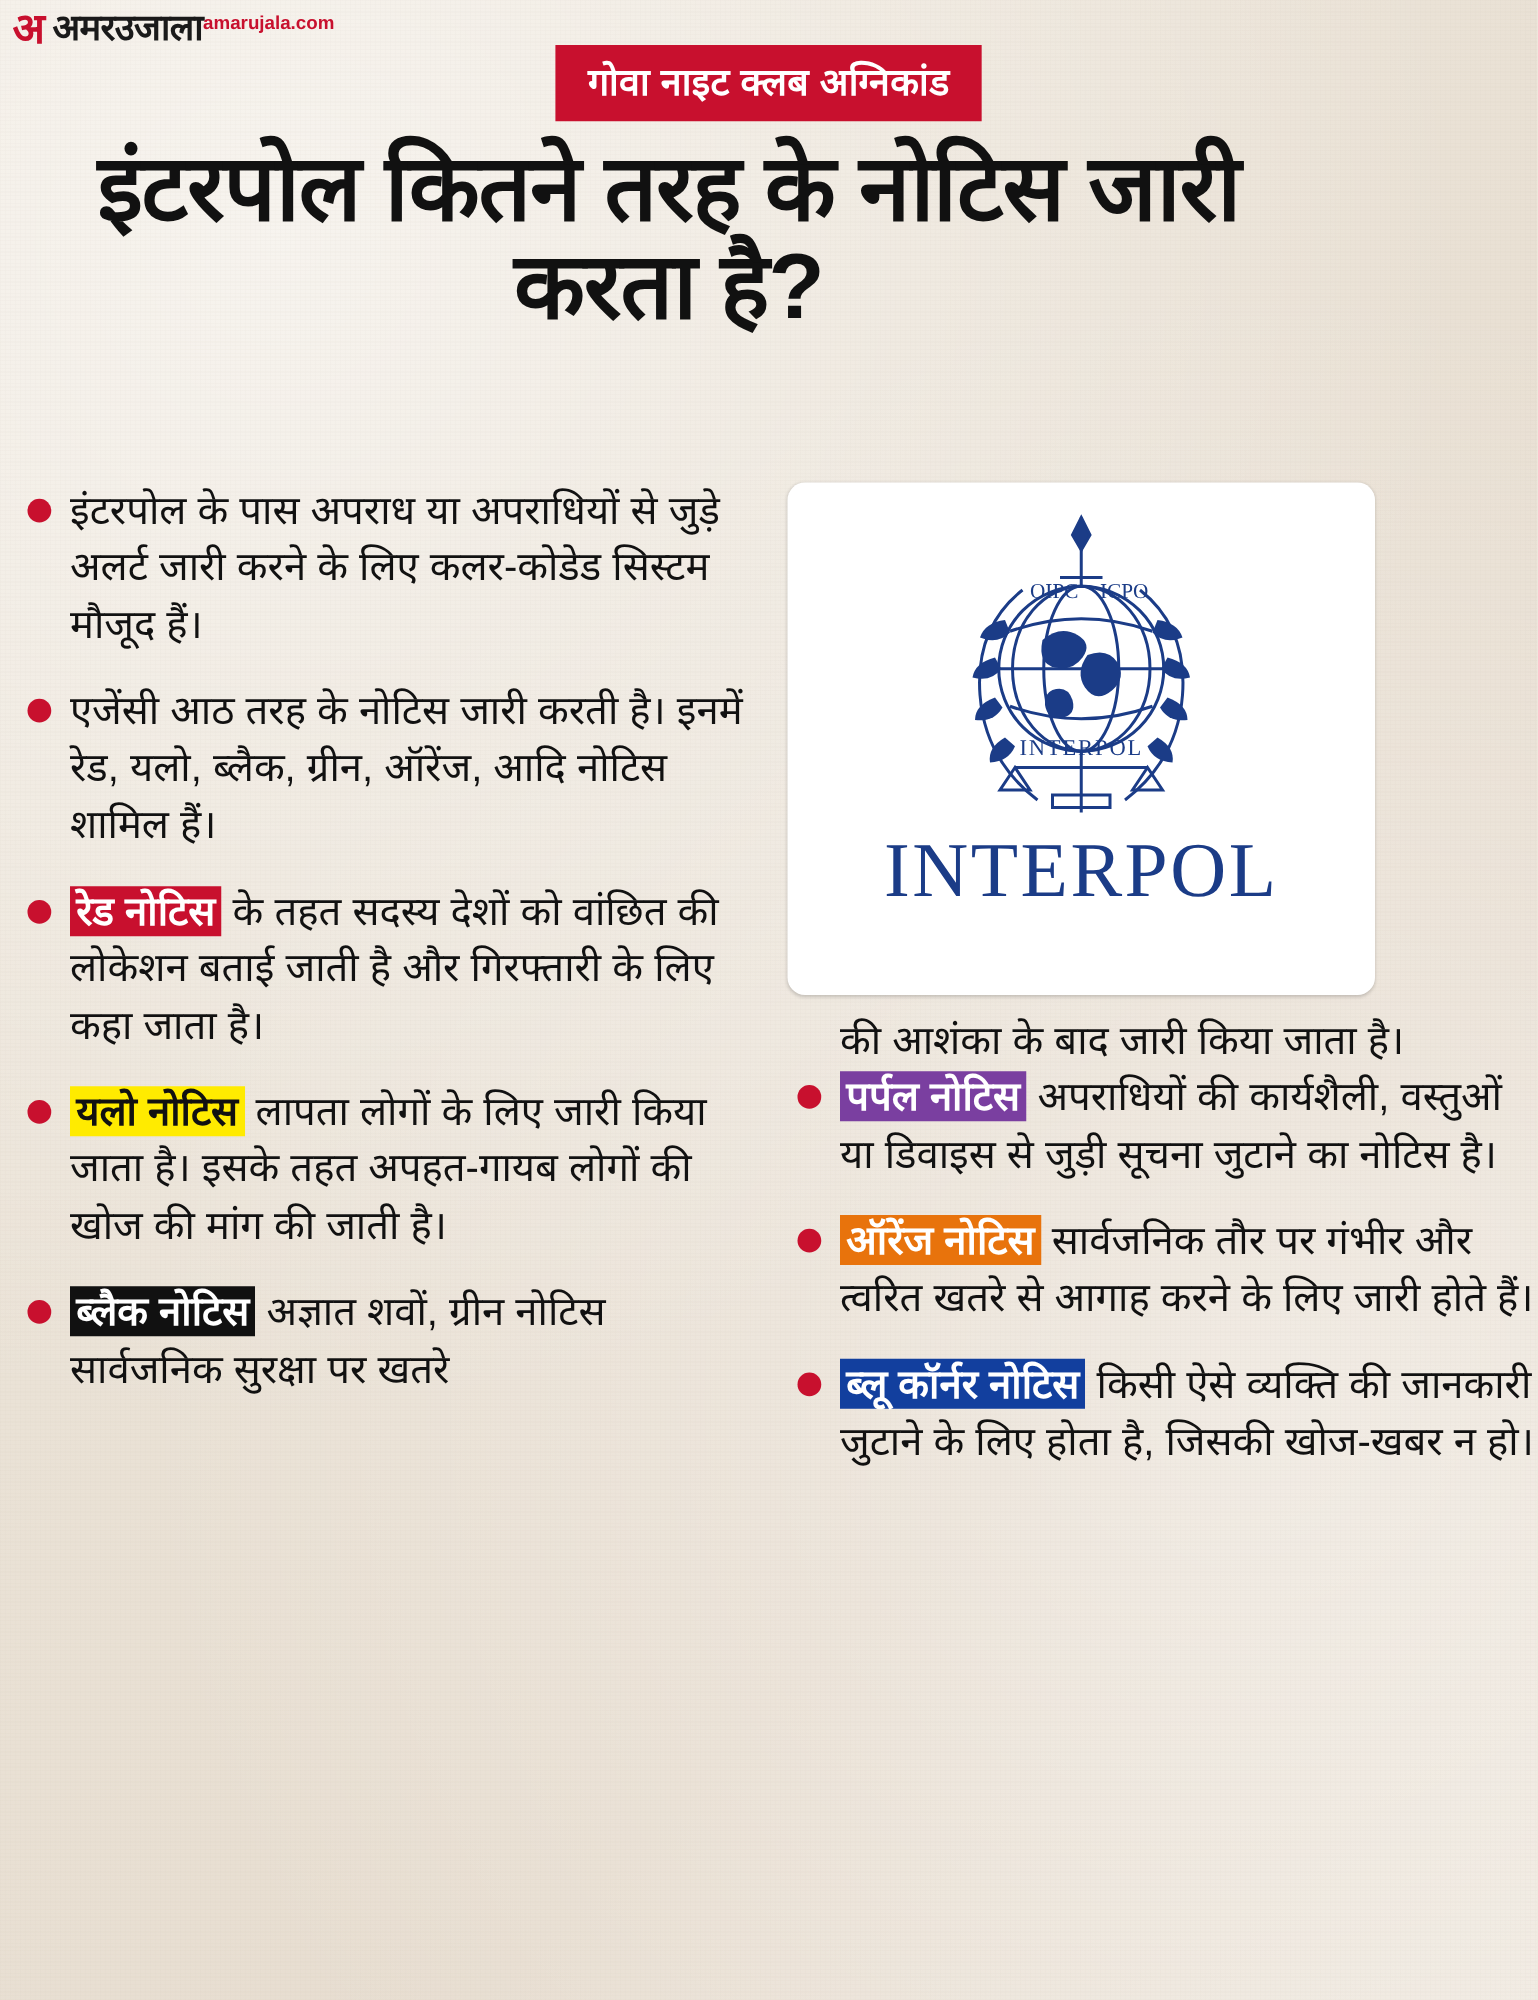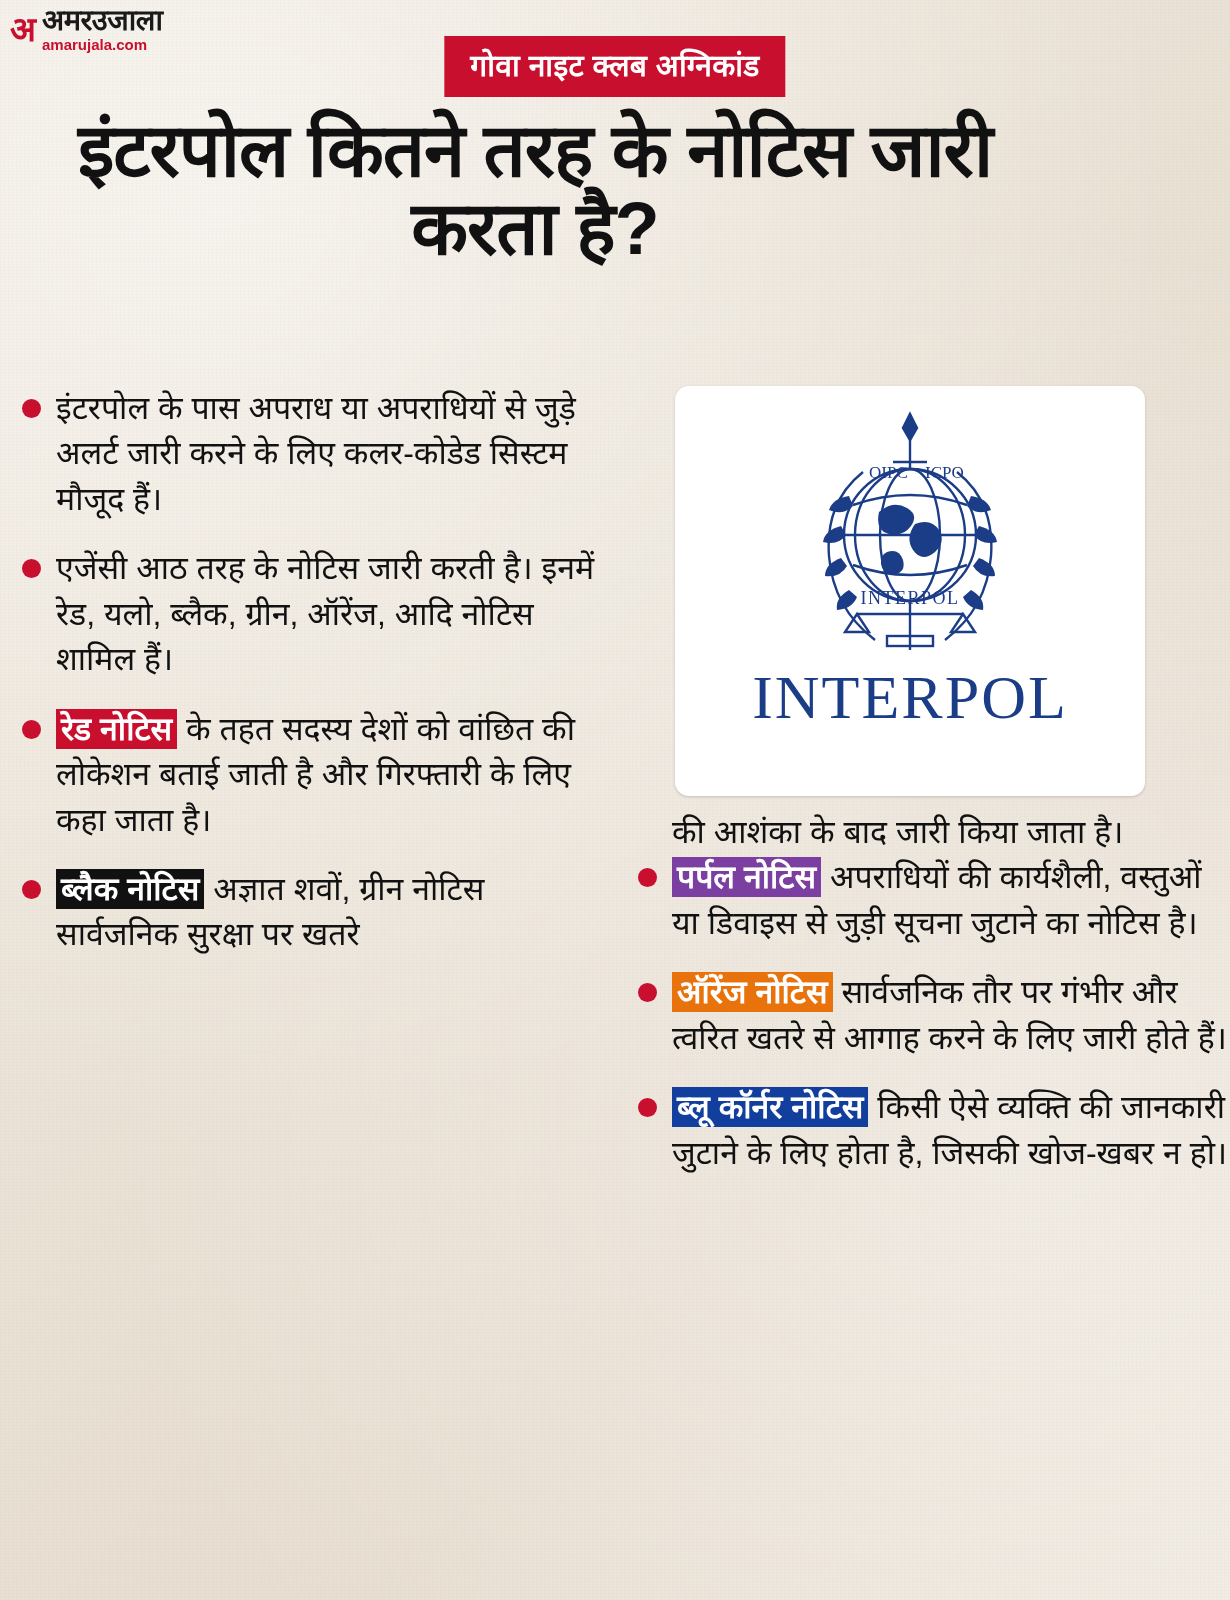--- a/index.html
+++ b/index.html
@@ -44,21 +44,21 @@
     gap: 6px;
   }
   .masthead .logo-mark {
     font-size: 34px;
     font-weight: bold;
     color: #c8102e;
     line-height: 1;
   }
   .masthead .logo-text {
     display: flex;
-    flex-direction: column;
+    flex-direction: row;
     line-height: 1;
   }
   .masthead .logo-hindi {
     font-size: 29px;
     font-weight: bold;
     color: #1a1a1a;
     letter-spacing: -0.5px;
   }
   .masthead .logo-url {
     font-size: 15px;
@@ -164,21 +164,20 @@
     height: 410px;
     background: #ffffff;
     border-radius: 14px;
     box-shadow: 0 1px 3px rgba(0,0,0,0.18);
     display: flex;
     flex-direction: column;
     align-items: center;
     justify-content: flex-start;
     padding-top: 14px;
     box-sizing: border-box;
-    margin-left: 45px;
   }
   .emblem {
     width: 270px;
     height: 268px;
   }
   .interpol-word {
     font-family: "Liberation Serif", serif;
     font-size: 62px;
     letter-spacing: 2px;
     color: #1b3c87;
@@ -252,20 +251,23 @@
         <li class="bullet-item">
           <span>इंटरपोल के पास अपराध या अपराधियों से जुड़े अलर्ट जारी करने के लिए कलर-कोडेड सिस्टम मौजूद हैं।</span>
         </li>
         <li class="bullet-item">
           <span>एजेंसी आठ तरह के नोटिस जारी करती है। इनमें रेड, यलो, ब्लैक, ग्रीन, ऑरेंज, आदि नोटिस शामिल हैं।</span>
         </li>
         <li class="bullet-item">
           <span class="tag tag-red">रेड नोटिस</span><span> के तहत सदस्य देशों को वांछित की लोकेशन बताई जाती है और गिरफ्तारी के लिए कहा जाता है।</span>
         </li>
         <li class="bullet-item">
+          <span class="tag tag-yellow">यलो नोटिस</span><span> लापता लोगों के लिए जारी किया जाता है। इसके तहत अपहत-गायब लोगों की खोज की मांग की जाती है।</span>
+        </li>
+        <li class="bullet-item">
           <span class="tag tag-black">ब्लैक नोटिस</span><span> अज्ञात शवों, ग्रीन नोटिस सार्वजनिक सुरक्षा पर खतरे</span>
         </li>
       </ul>
     </div>
 
     <div class="col col-right">
       <div style="height:424px;"></div>
       <div class="no-bullet">की आशंका के बाद जारी किया जाता है।</div>
       <ul class="bullet-list">
         <li class="bullet-item">

